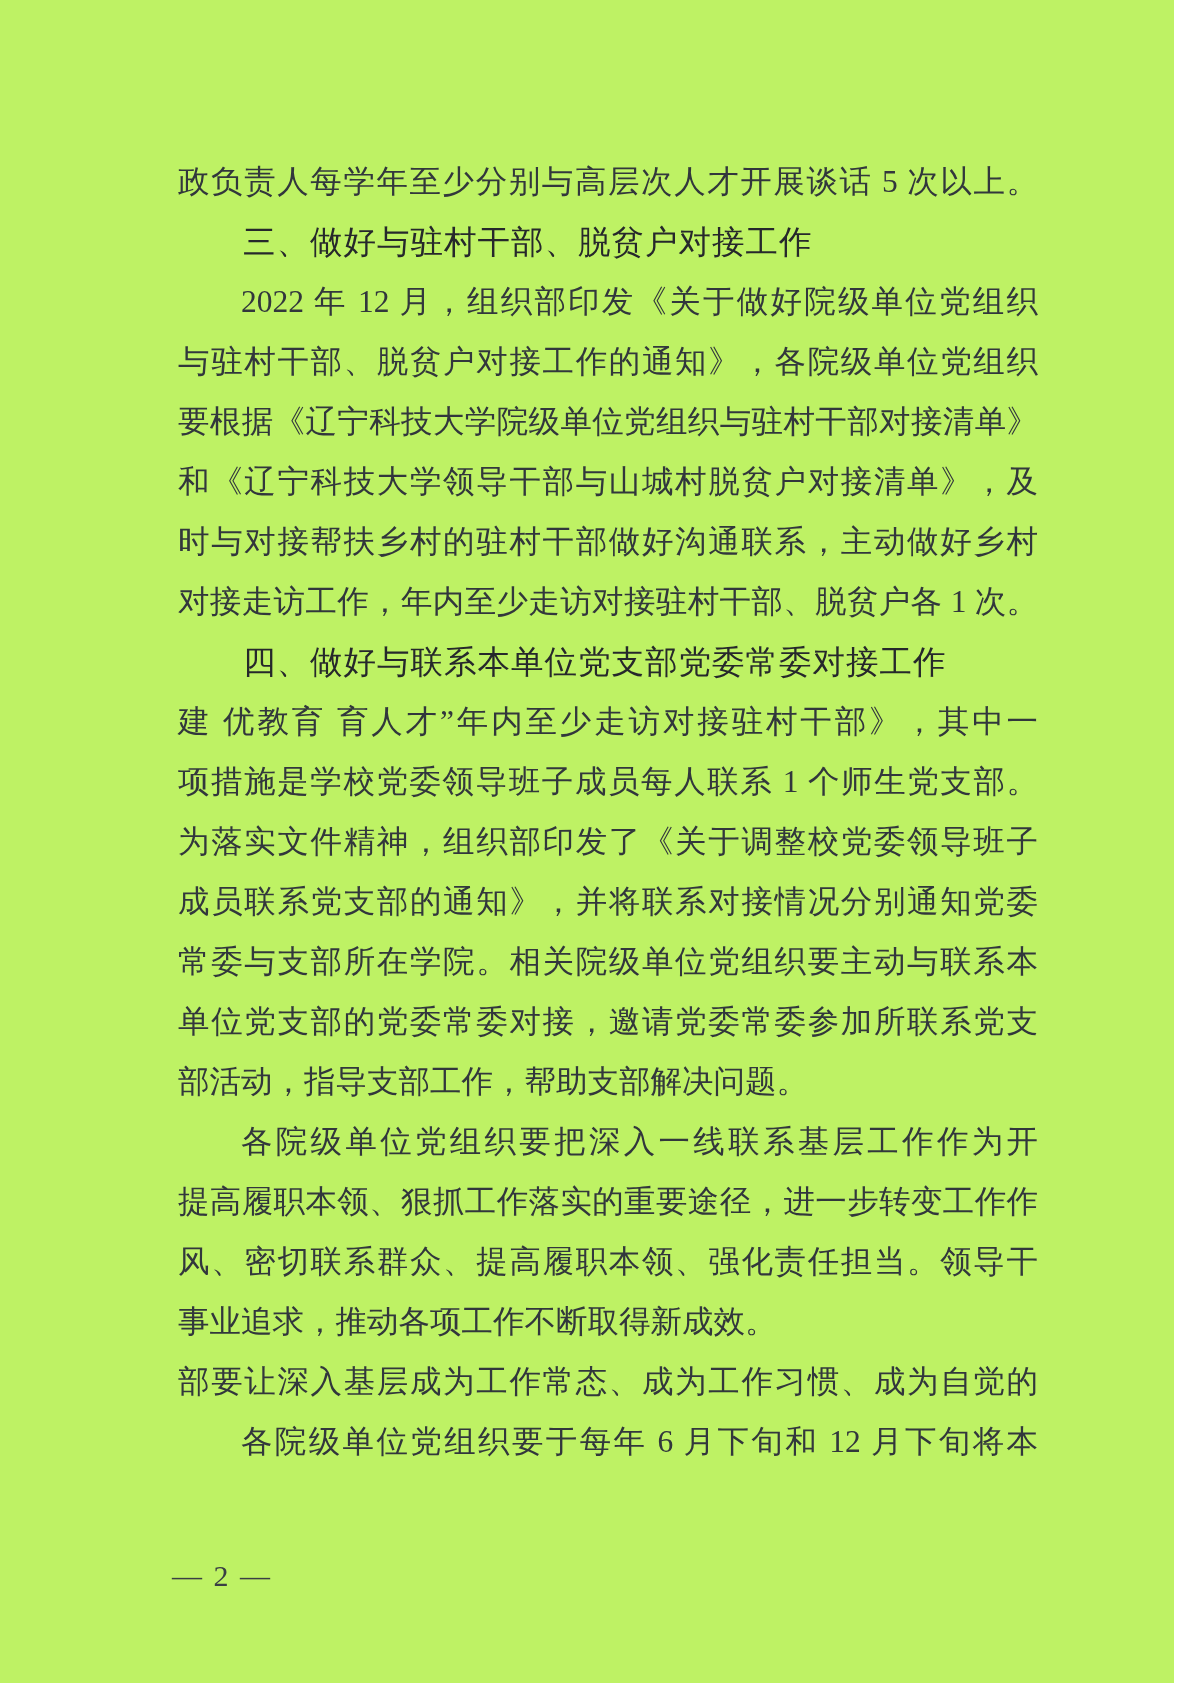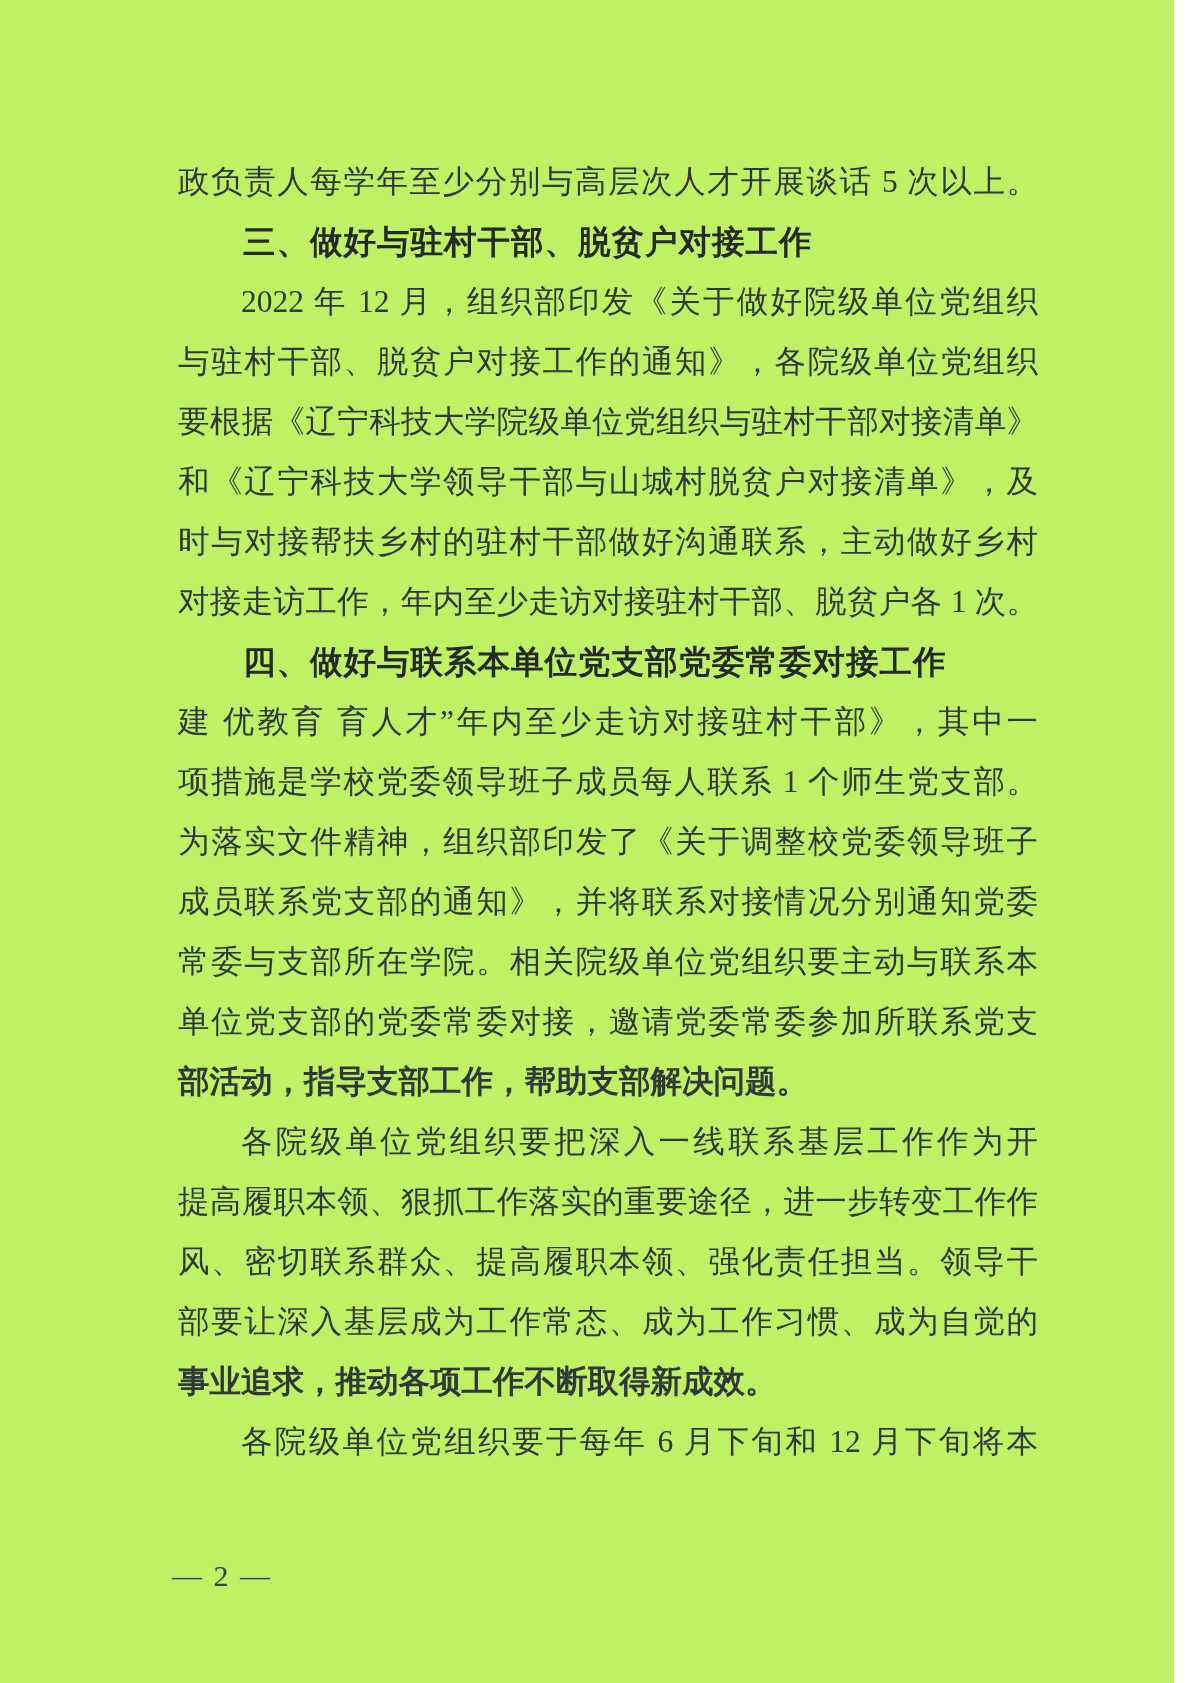--- a/index.html
+++ b/index.html
@@ -39,28 +39,27 @@
   
   .line.fill {
     text-align: justify;
     text-align-last: justify;
     text-justify: inter-character;
   }
   
   .line.end {
     text-align: center;
     text-align-last: left;
-    font-weight: bold;
   }
   .line.indent {
     text-indent: 2em;
   }
   .line.heading {
     font-family: "Liberation Sans", "DejaVu Sans", sans-serif;
-    font-weight: 700;
+    font-weight: 400;
     color: #26282b;
     letter-spacing: 1px;
     text-align: left;
     text-align-last: left;
     font-size: 32.5px;
   }
   .page-number {
     position: absolute;
     left: 172px;
     top: 1559px;
@@ -90,18 +89,18 @@
       <div class="line body fill">建 优教育 育人才”年内至少走访对接驻村干部》，其中一</div>
       <div class="line body fill">项措施是学校党委领导班子成员每人联系 1 个师生党支部。</div>
       <div class="line body fill">为落实文件精神，组织部印发了《关于调整校党委领导班子</div>
       <div class="line body fill">成员联系党支部的通知》，并将联系对接情况分别通知党委</div>
       <div class="line body fill">常委与支部所在学院。相关院级单位党组织要主动与联系本</div>
       <div class="line body fill">单位党支部的党委常委对接，邀请党委常委参加所联系党支</div>
       <div class="line body end">部活动，指导支部工作，帮助支部解决问题。</div>
       <div class="line body fill indent">各院级单位党组织要把深入一线联系基层工作作为开</div>
       <div class="line body fill">提高履职本领、狠抓工作落实的重要途径，进一步转变工作作</div>
       <div class="line body fill">风、密切联系群众、提高履职本领、强化责任担当。领导干</div>
+      <div class="line body end">事业追求，推动各项工作不断取得新成效。</div>
       <div class="line body fill">部要让深入基层成为工作常态、成为工作习惯、成为自觉的</div>
-      <div class="line body end">事业追求，推动各项工作不断取得新成效。</div>
       <div class="line body fill indent">各院级单位党组织要于每年 6 月下旬和 12 月下旬将本</div>
     </div>
   <div class="page-number">— 2 —</div>
 </div>
 
 </body></html>

